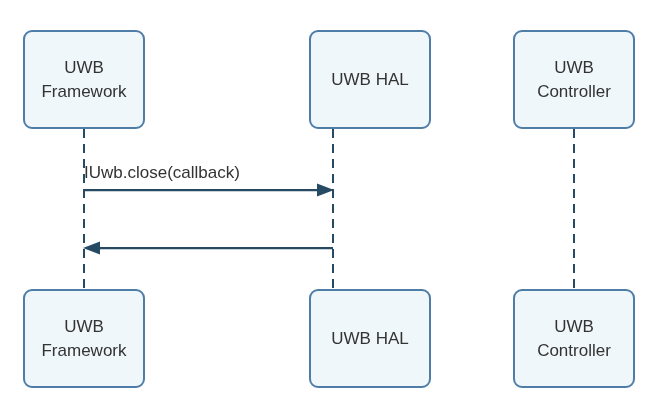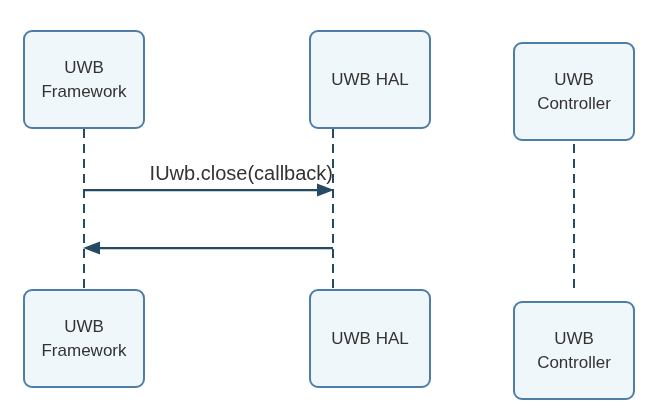--- a/index.html
+++ b/index.html
@@ -58,29 +58,29 @@
     display: inline-block;
     max-width: 102px;
     font-size: 17px;
     line-height: 24px;
     color: var(--text);
   }
   .box-top { top: 30px; }
   .box-bottom { top: 289px; }
   .col-1 { left: 23px; }
   .col-2 { left: 272px; margin-left: 37px; }
-  .col-3 { left: 513px; margin-top: 12px; }
+  .col-3 { left: 513px; }
   .msg-label {
     position: absolute;
     left: 84px;
     width: 249px;
     height: 22px;
     line-height: 22px;
-    text-align: right;
-    font-size: 20px;
+    text-align: left;
+    font-size: 17px;
     color: var(--text);
     white-space: nowrap;
   }
   .msg-label-1 { top: 162px; }
   .msg-label-2 { top: 220px; }
 </style>
 </head>
 <body>
 
 <div class="diagram">

